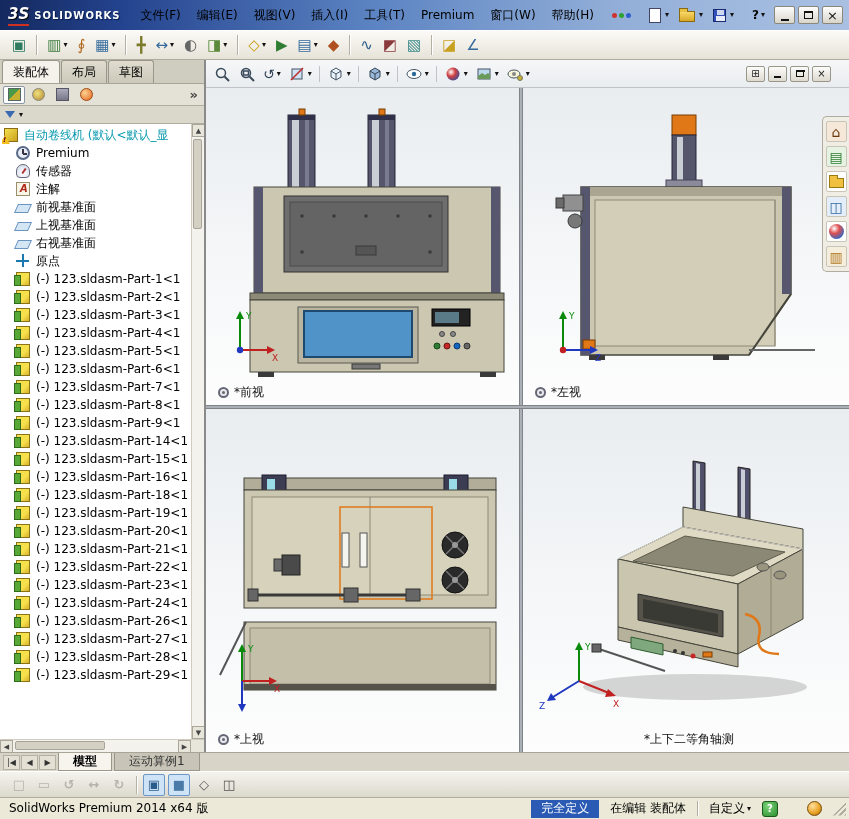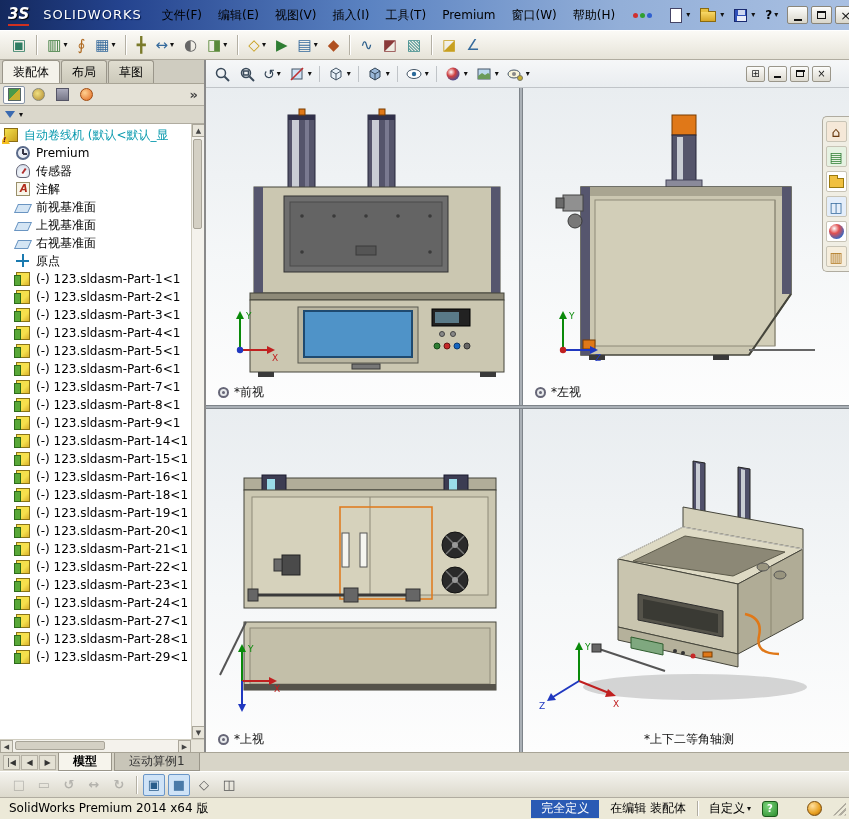--- a/index.html
+++ b/index.html
@@ -3,23 +3,23 @@
 <meta charset="utf-8">
 <style>
 *{margin:0;padding:0;box-sizing:border-box}
 html,body{width:849px;height:819px;background:#fff}
 .app{position:relative;width:849px;height:819px;overflow:hidden;background:#ece9d8;
   font-family:"DejaVu Sans","Liberation Sans",sans-serif;font-size:12px;
   box-shadow:inset 3px 0 0 #5a82c0,inset -3px 0 0 #5a82c0,inset 0 -2px 0 #5a82c0}
 
 .titlebar{position:absolute;left:0;top:0;width:100%;height:30px;display:flex;align-items:center;
   background:linear-gradient(90deg,#14295e 0,#24438e 120px,#5b83c2 370px,#93afd8 620px,#a9c0e2 100%)}
-.logo{display:flex;align-items:baseline;gap:14px;padding:0 10px 0 8px}
+.logo{display:flex;align-items:baseline;gap:5px;padding:0 10px 0 8px}
 .logo-mark{color:#fff;font-weight:bold;font-style:italic;font-size:15px;border-bottom:2px solid #d03020;padding-bottom:1px;text-shadow:1px 1px 1px #000}
-.logo-text{color:#fff;font-weight:normal;font-size:13px;letter-spacing:1px;text-shadow:1px 1px 1px #00184a}
+.logo-text{color:#fff;font-weight:bold;font-size:10px;letter-spacing:1px;text-shadow:1px 1px 1px #00184a}
 .menus{display:flex;height:100%;align-items:stretch;margin-left:2px}
 .menu{display:flex;align-items:center;padding:0 8px;color:#000;cursor:default;white-space:nowrap}
 .qlaunch{display:inline-flex;gap:2px;margin-left:10px;align-items:center}
 .dot{width:5px;height:5px;border-radius:50%;display:inline-block}
 .dot.r{background:#d03030}.dot.g{background:#30a030}.dot.b{background:#3060d0}
 .qa{display:flex;align-items:center;margin-left:14px;gap:2px}
 .qabtn{display:inline-flex;align-items:center;gap:2px;padding:2px 3px;border:1px solid transparent;border-radius:2px}
 .qa-new{width:12px;height:15px;background:#fff;border:1px solid #446;display:inline-block}
 .qa-open{width:16px;height:11px;background:linear-gradient(#f8d868,#d8a828);border:1px solid #8a6a10;display:inline-block;position:relative;margin-top:3px}
 .qa-open::before{content:"";position:absolute;top:-4px;left:-1px;width:7px;height:3px;background:#e8c040;border:1px solid #8a6a10;border-bottom:none}
@@ -388,20 +388,24 @@
             <i class="ticn ticn-part"></i>
             <span class="tlabel">(-) 123.sldasm-Part-22&lt;1</span>
           </li>
           <li class="trow">
             <i class="ticn ticn-part"></i>
             <span class="tlabel">(-) 123.sldasm-Part-23&lt;1</span>
           </li>
           <li class="trow">
             <i class="ticn ticn-part"></i>
             <span class="tlabel">(-) 123.sldasm-Part-24&lt;1</span>
+          </li>
+          <li class="trow">
+            <i class="ticn ticn-part"></i>
+            <span class="tlabel">(-) 123.sldasm-Part-26&lt;1</span>
           </li>
           <li class="trow">
             <i class="ticn ticn-part"></i>
             <span class="tlabel">(-) 123.sldasm-Part-27&lt;1</span>
           </li>
           <li class="trow">
             <i class="ticn ticn-part"></i>
             <span class="tlabel">(-) 123.sldasm-Part-28&lt;1</span>
           </li>
           <li class="trow">

